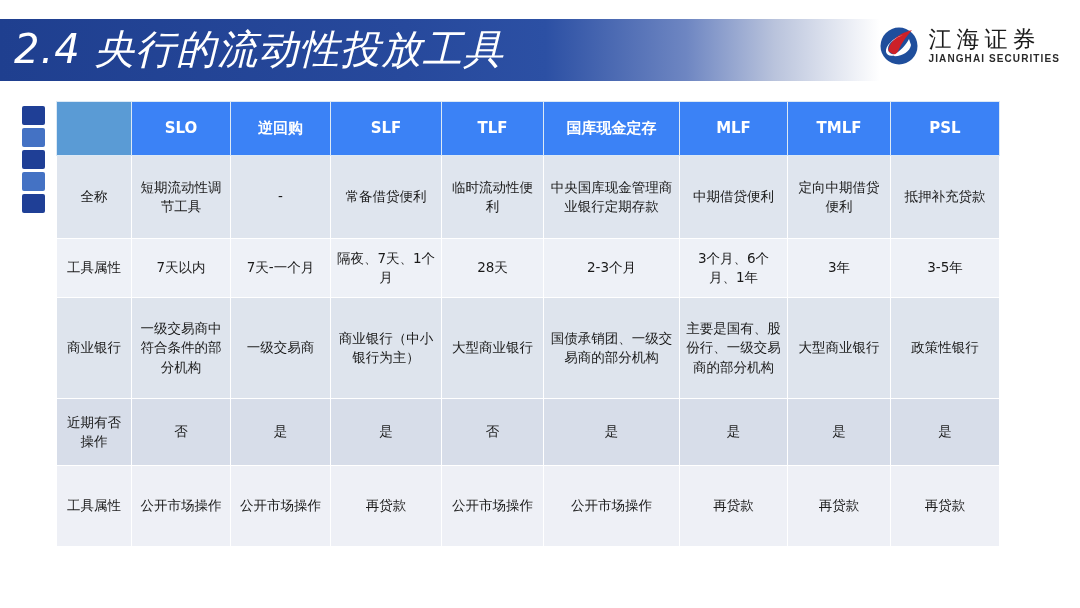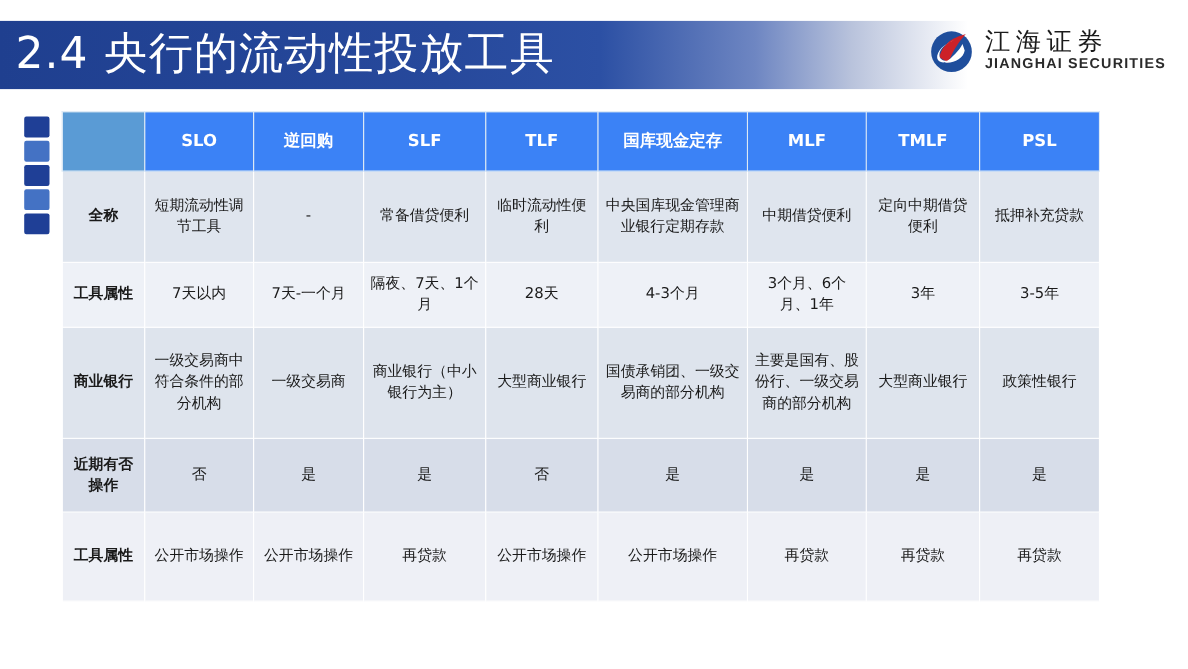--- a/index.html
+++ b/index.html
@@ -16,20 +16,21 @@
     position: relative;
   }
 
   
   .slide-header {
     position: absolute;
     left: 0;
     top: 19px;
     width: 908px;
     height: 62px;
+    font-style: italic;
   }
   .title-band {
     position: absolute;
     left: 0;
     top: 0;
     width: 880px;
     height: 62px;
     background: linear-gradient(to right,
         #1f3f8f 0%,
         #27499c 46%,
@@ -72,21 +73,21 @@
     justify-content: center;
   }
   .logo-cn {
     font-size: 23px;
     letter-spacing: 5px;
     color: #1b1b1b;
     line-height: 1.05;
     font-family: "DejaVu Sans", "Liberation Sans", sans-serif;
   }
   .logo-en {
-    font-size: 13px;
+    font-size: 10px;
     letter-spacing: 1.1px;
     color: #2a2a2a;
     line-height: 1.3;
     font-weight: bold;
     font-family: "Liberation Sans", sans-serif;
   }
 
   
   .deco-squares {
     position: absolute;
@@ -143,21 +144,20 @@
   tr.r1 td { background: #dfe5ee; }
   tr.r2 td { background: #eef1f7; }
   tr.r3 td { background: #dee4ed; }
   tr.r4 td { background: #eceff6; }
   tr.r5 td { background: #d7dde9; }
   tr.r6 td { background: #eef0f6; }
 
   td.rowhead {
     color: #1a1a1a;
     font-size: 14px;
-    font-weight: bold;
   }
   
   tr.r1 td { height: 74px; }
   tr.r2 td { height: 50px; }
   tr.r3 td { height: 92px; }
   tr.r4 td { height: 80px; }
   tr.r5 td { height: 58px; }
   tr.r6 td { height: 72px; }
 </style>
 </head>
@@ -230,21 +230,21 @@
           <td>中期借贷便利</td>
           <td>定向中期借贷便利</td>
           <td>抵押补充贷款</td>
         </tr>
         <tr class="r2">
           <td class="rowhead">工具属性</td>
           <td>7天以内</td>
           <td>7天-一个月</td>
           <td>隔夜、7天、1个月</td>
           <td>28天</td>
-          <td>4-3个月</td>
+          <td>2-3个月</td>
           <td>3个月、6个月、1年</td>
           <td>3年</td>
           <td>3-5年</td>
         </tr>
         <tr class="r3">
           <td class="rowhead">商业银行</td>
           <td>一级交易商中符合条件的部分机构</td>
           <td>一级交易商</td>
           <td>商业银行（中小银行为主）</td>
           <td>大型商业银行</td>

